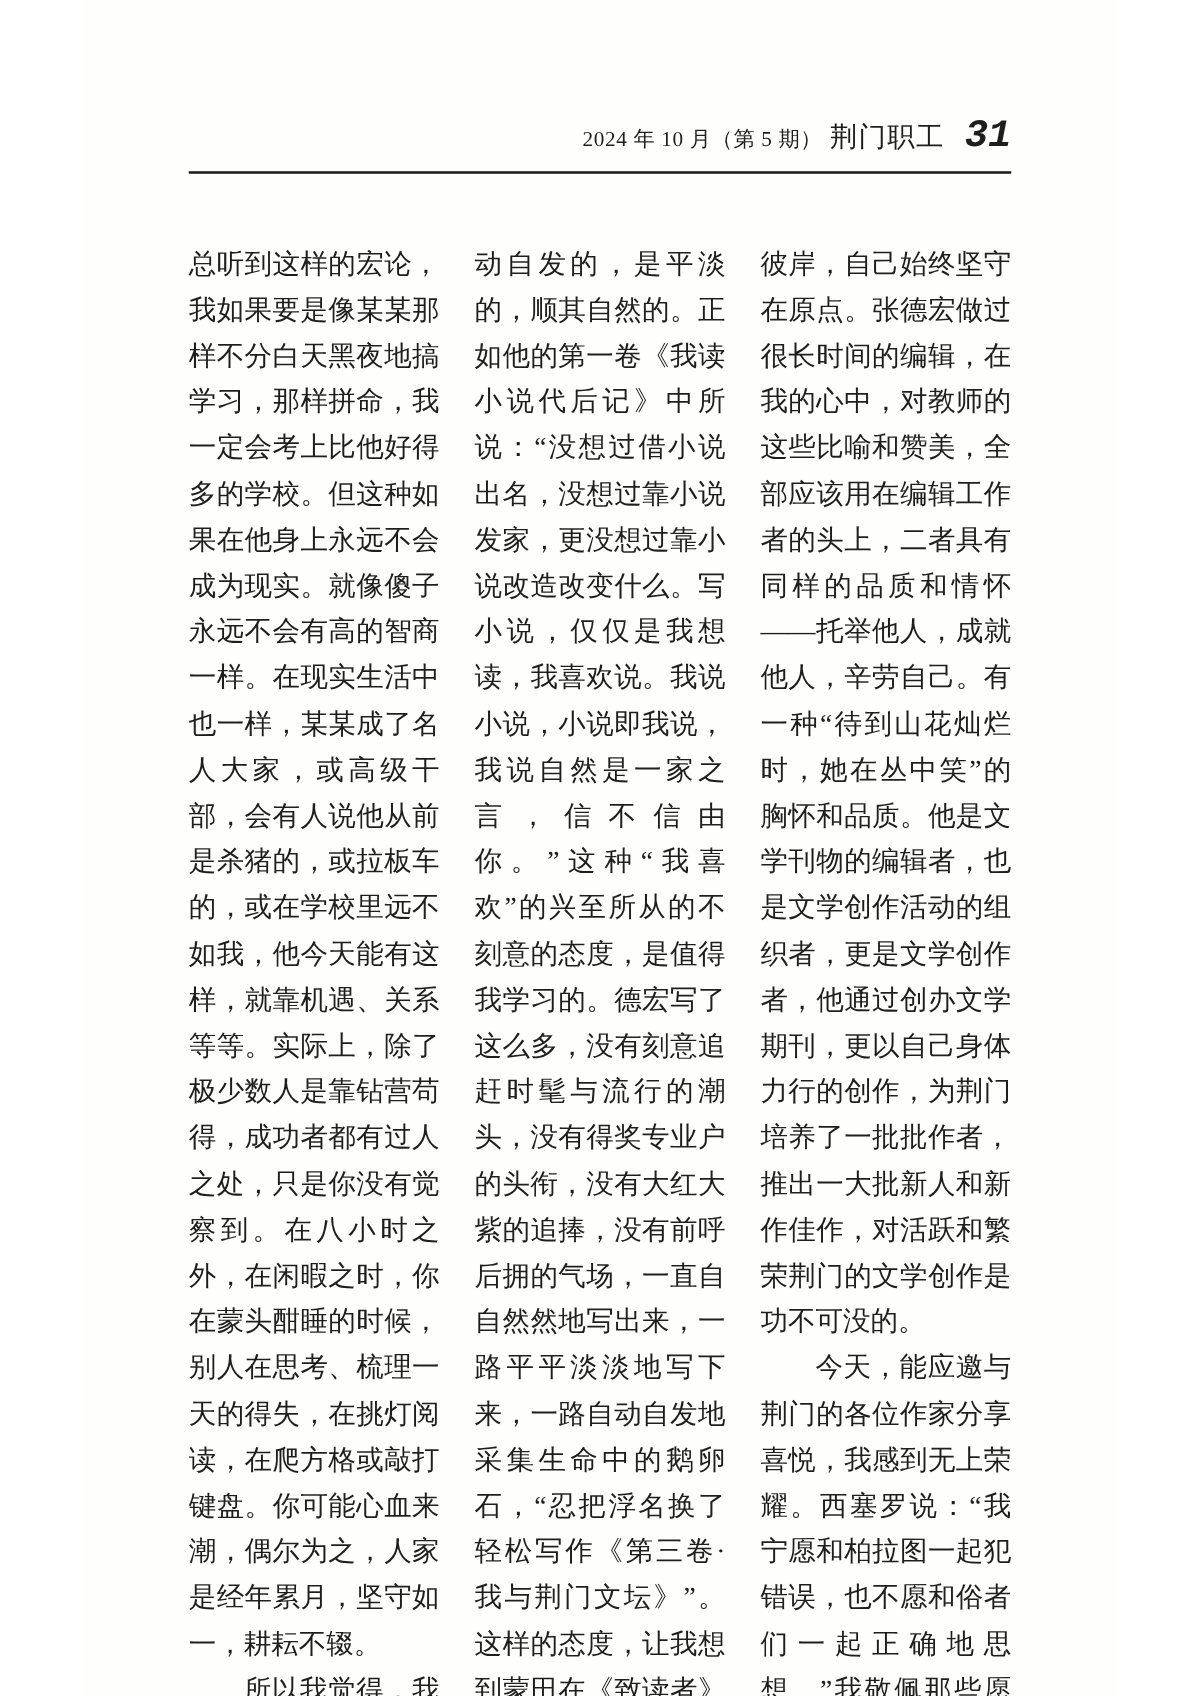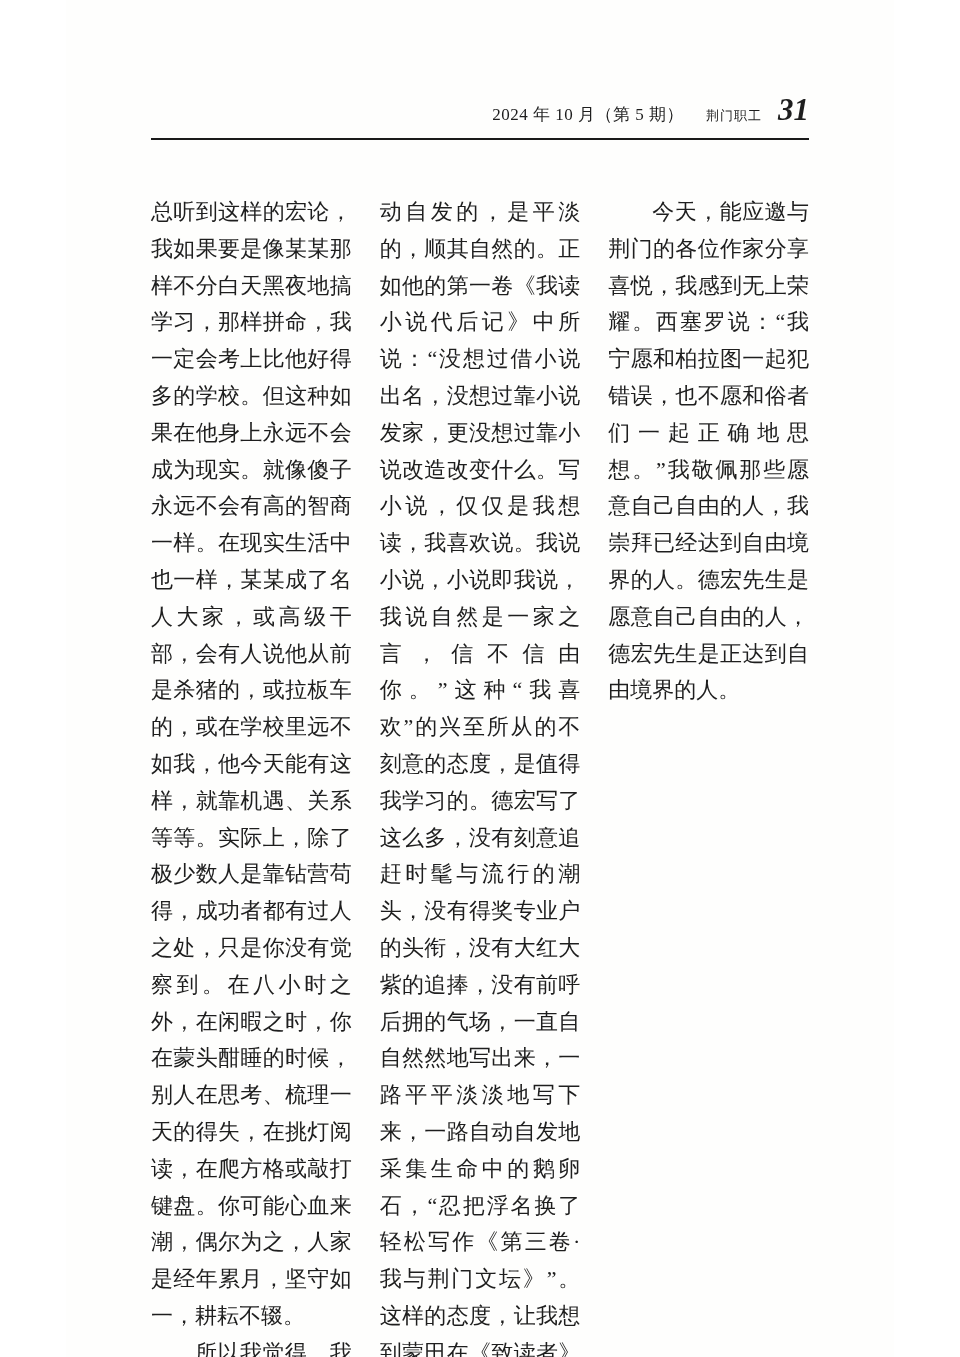--- a/index.html
+++ b/index.html
@@ -21,30 +21,31 @@
     display: flex;
     justify-content: flex-end;
     align-items: baseline;
     padding-top: 94px;
   }
   .issue-info {
     font-size: 17px;
     letter-spacing: 0.5px;
   }
   .publication-name {
-    font-size: 13px;
-    margin-left: 22px;
+    font-size: 22px;
+    margin-left: 6px;
     letter-spacing: 1px;
   }
   .page-number {
     font-size: 31px;
     font-style: italic;
     font-weight: 600;
     margin-left: 16px;
     line-height: 1;
+    font-family: Liberation Mono, monospace;
   }
   .header-rule {
     height: 2px;
     background: #1a1a1a;
     margin-top: 12px;
   }
 
   
   .columns {
     display: flex;
@@ -85,19 +86,20 @@
         <p class="para">所以我觉得，我们应该少为自己的慵懒寻找遁辞。应该多观察、学习赞赏成功者的过人之处。德宏同志的过人之处，在与他寻常相处的时候，我们可能感受不到。我们看不到人家的过人之处，对别人的成就不以为然，漠然视之，或叽喳挑刺，或厥辞毁谤，这就是我们的悲哀。其实我们很多人的天才之火是有的，但是被各种俗务埋没了，被慵懒的习惯吞噬了。失败者与成功者的距离，很大一部分是在独处、闲暇、八小时之外拉开的。勤奋的意志品性有时比高秉赋高智力更稀缺可贵。</p>
 
       </section>
 
       <section class="col">
         <p class="para cont">动自发的，是平淡的，顺其自然的。正如他的第一卷《我读小说代后记》中所说：“没想过借小说出名，没想过靠小说发家，更没想过靠小说改造改变什么。写小说，仅仅是我想读，我喜欢说。我说小说，小说即我说，我说自然是一家之言，信不信由你。”这种“我喜欢”的兴至所从的不刻意的态度，是值得我学习的。德宏写了这么多，没有刻意追赶时髦与流行的潮头，没有得奖专业户的头衔，没有大红大紫的追捧，没有前呼后拥的气场，一直自自然然地写出来，一路平平淡淡地写下来，一路自动自发地采集生命中的鹅卵石，“忍把浮名换了轻松写作《第三卷·我与荆门文坛》”。这样的态度，让我想到蒙田在《致读者》中所表白的：“我在这里并没有预定什么目的……我既没有想到对于你的贡献，也没有想到自己的荣誉。我的力量够不上这样的企图。我只想把它留作我亲朋的慰藉：使他们失去了我之后，可以在这里找到我的性格和脾气的痕迹，因而更诚挚更亲切地怀念我。”这种达观的写作态度，让人感动敬佩。以自然达观的态度去持之以恒地采撷生命中的鹅卵石，等待他的会是金子般的今天和钻石般的未来。</p>
 
       </section>
 
       <section class="col">
+        <p class="para cont">彼岸，自己始终坚守在原点。张德宏做过很长时间的编辑，在我的心中，对教师的这些比喻和赞美，全部应该用在编辑工作者的头上，二者具有同样的品质和情怀——托举他人，成就他人，辛劳自己。有一种“待到山花灿烂时，她在丛中笑”的胸怀和品质。他是文学刊物的编辑者，也是文学创作活动的组织者，更是文学创作者，他通过创办文学期刊，更以自己身体力行的创作，为荆门培养了一批批作者，推出一大批新人和新作佳作，对活跃和繁荣荆门的文学创作是功不可没的。</p>
         <p class="para">今天，能应邀与荆门的各位作家分享喜悦，我感到无上荣耀。西塞罗说：“我宁愿和柏拉图一起犯错误，也不愿和俗者们一起正确地思想。”我敬佩那些愿意自己自由的人，我崇拜已经达到自由境界的人。德宏先生是愿意自己自由的人，德宏先生是正达到自由境界的人。</p>
 
       </section>
 
     </main>
   </div>
 </div>
 
 </body></html>

